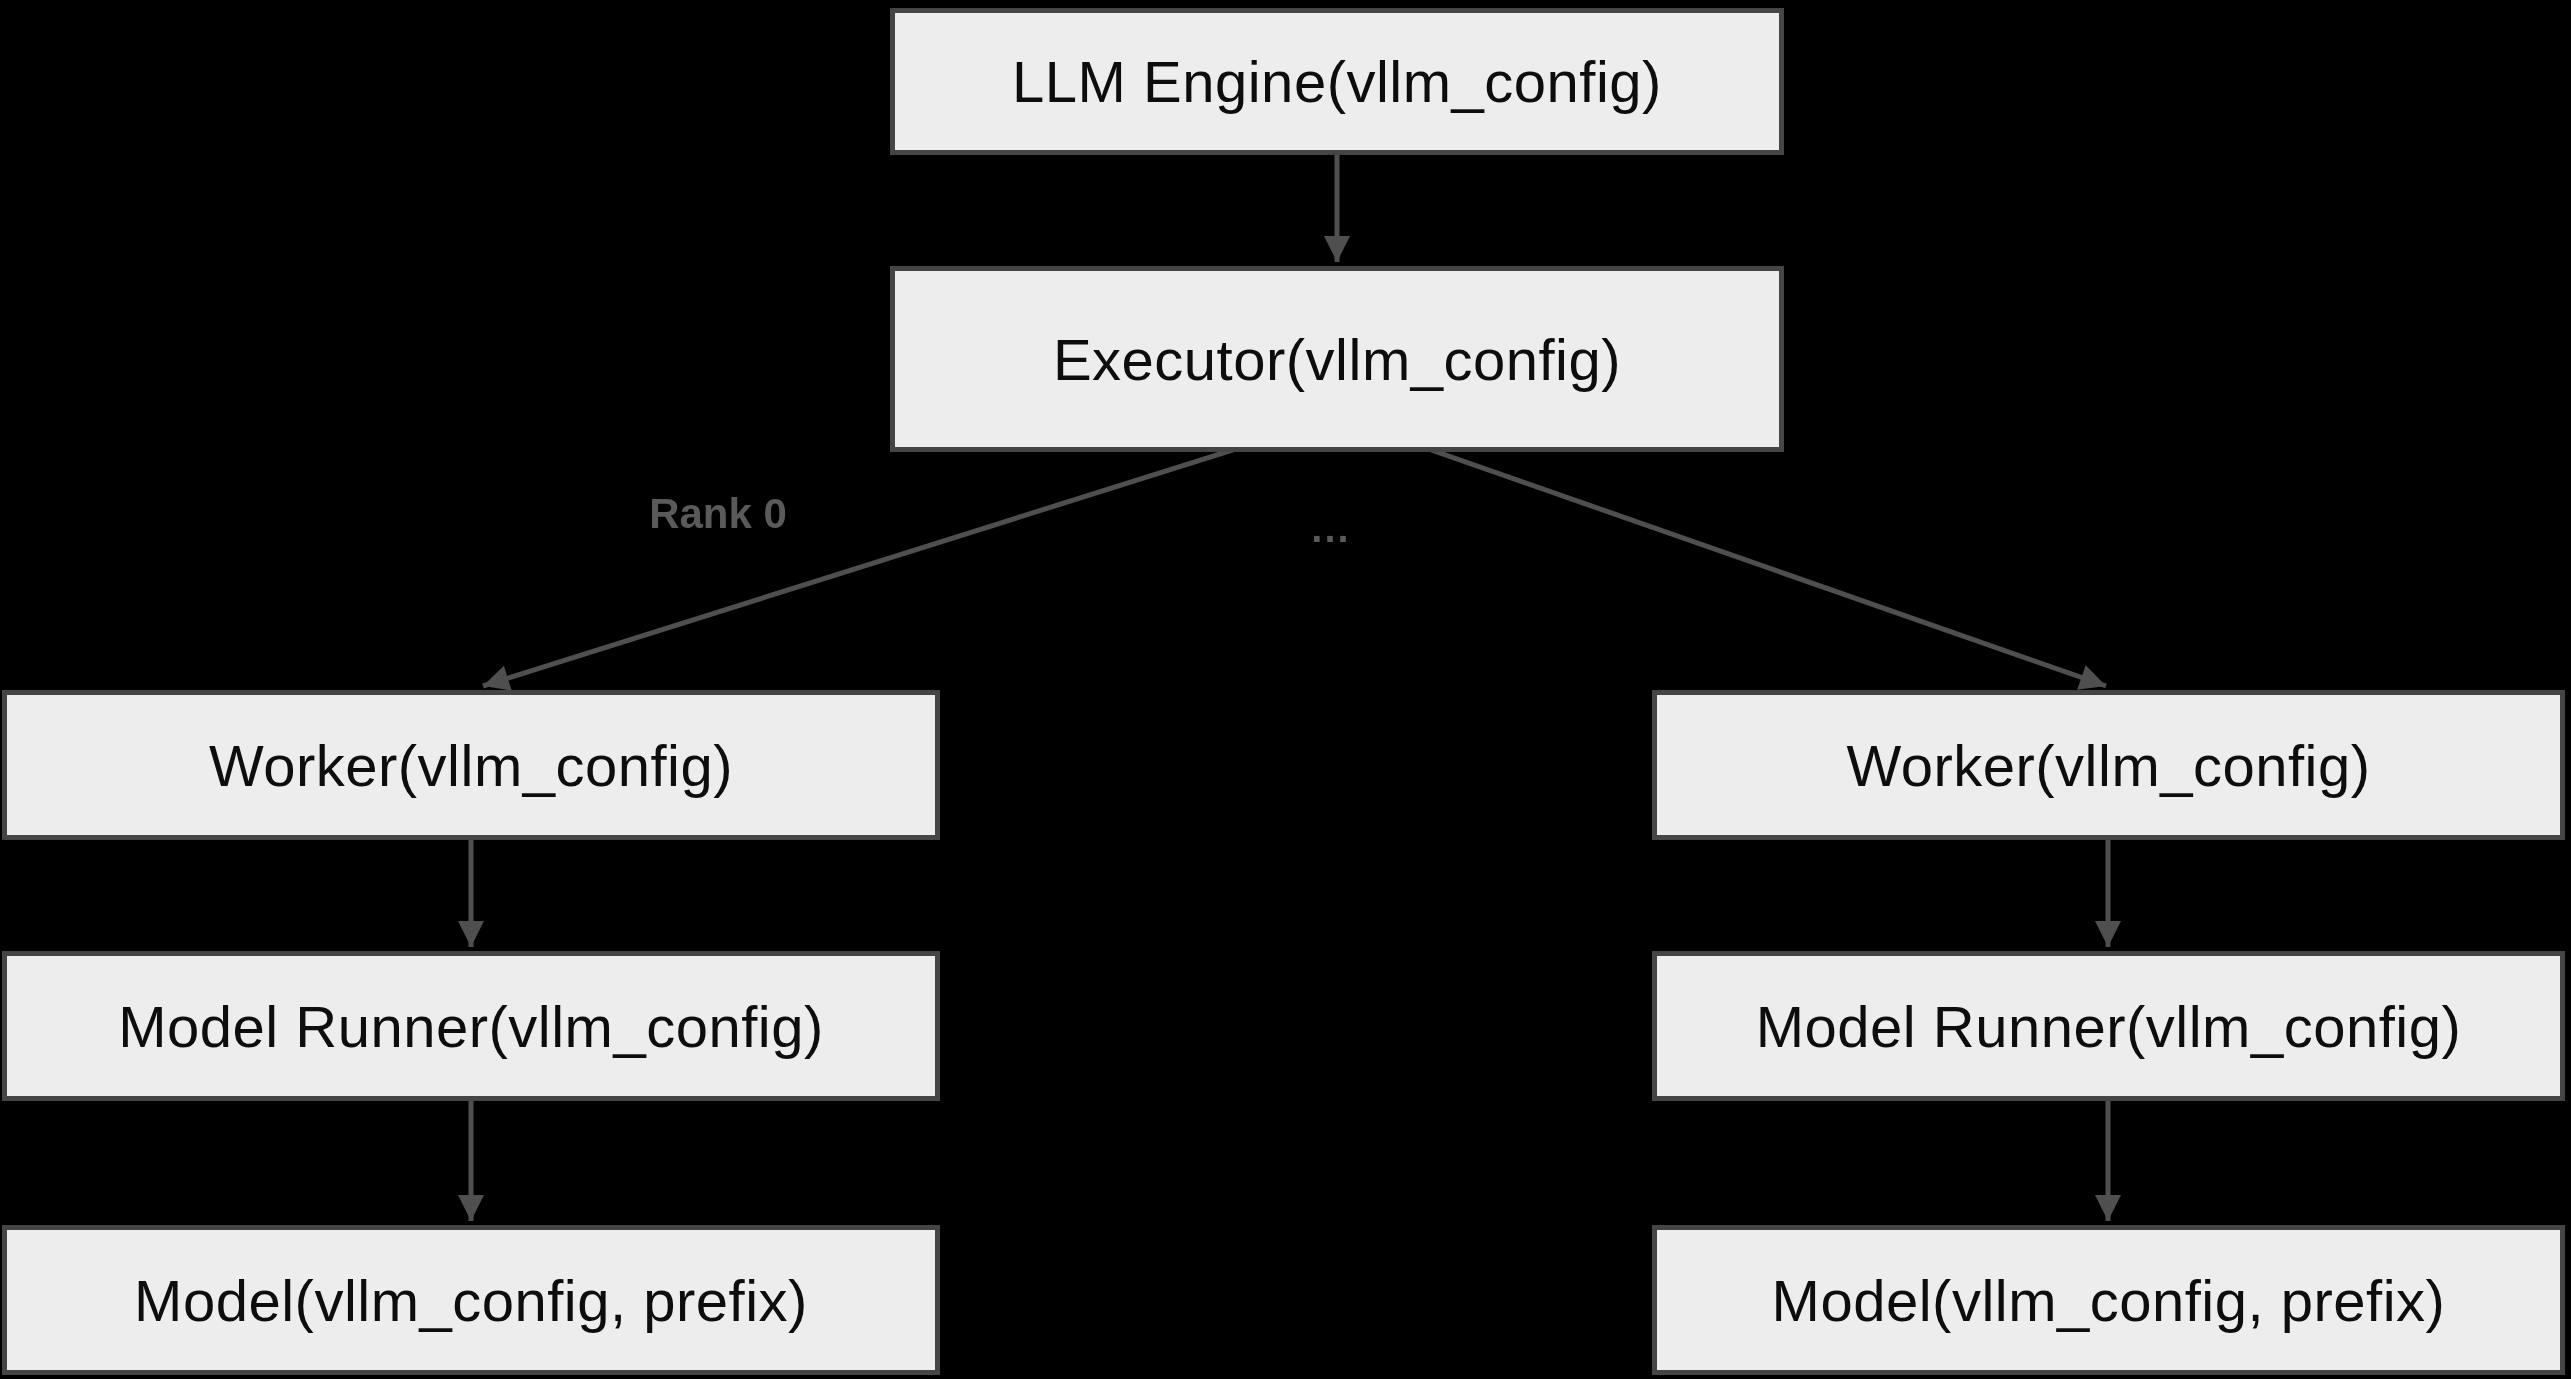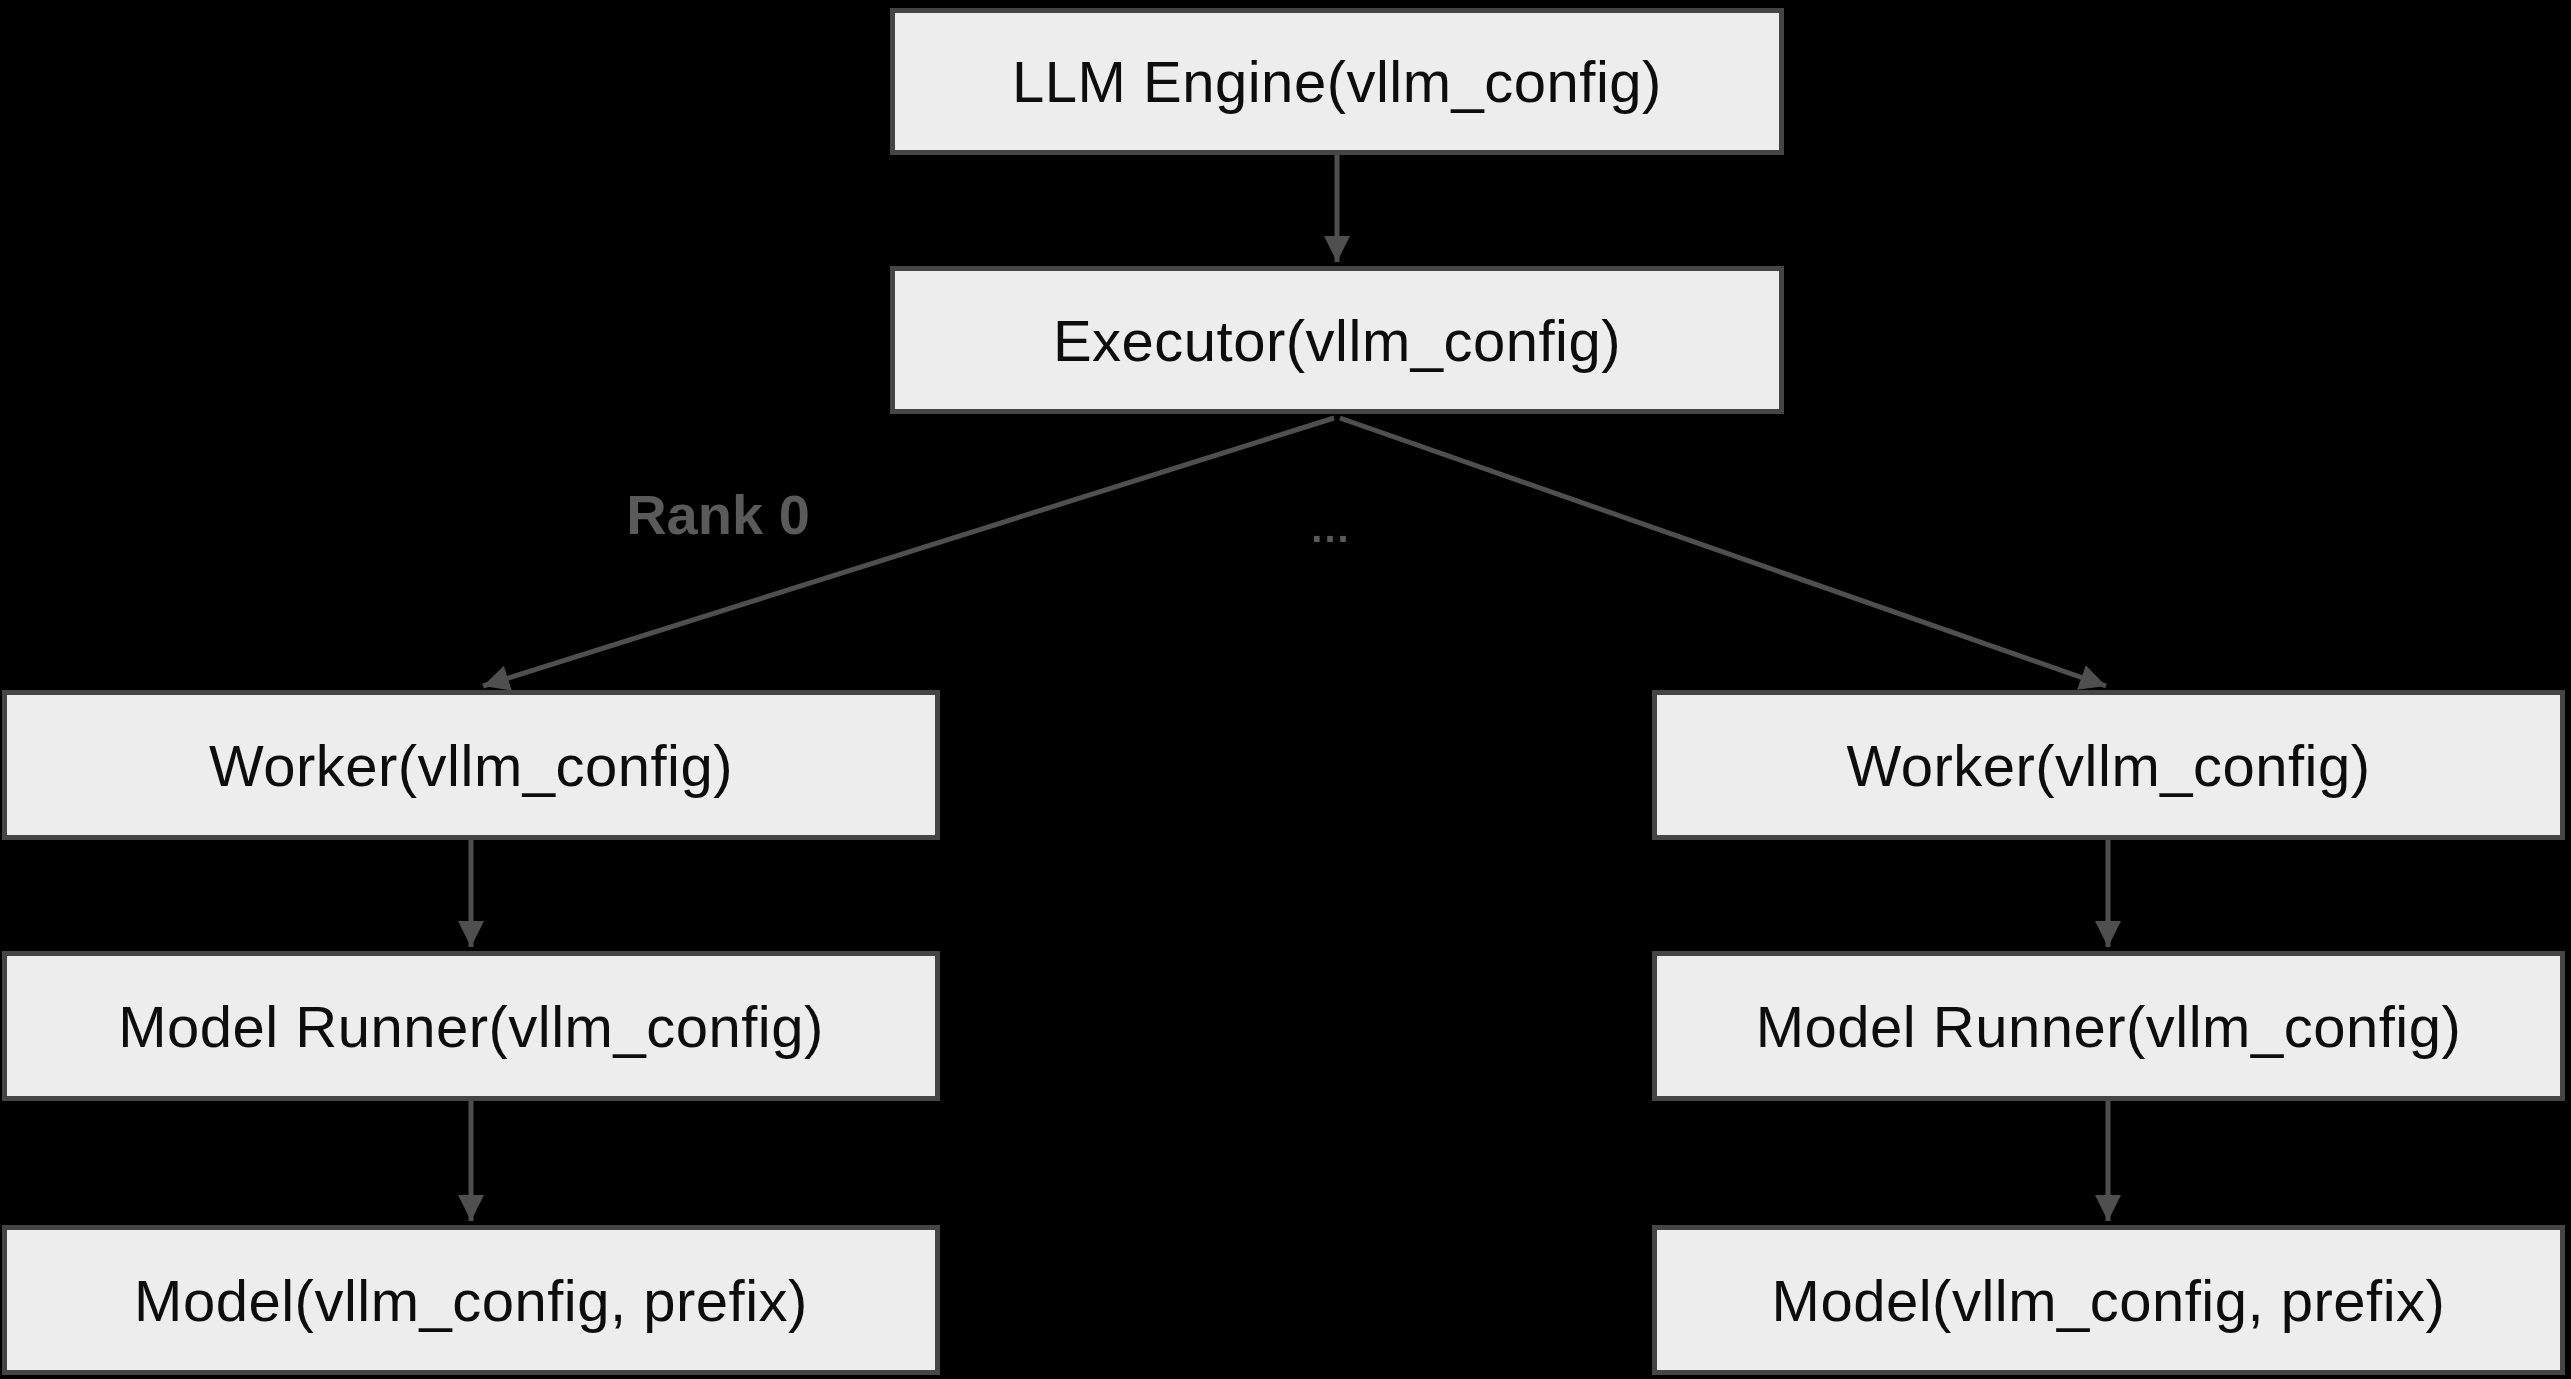--- a/index.html
+++ b/index.html
@@ -39,21 +39,21 @@
     letter-spacing: 0.5px;
     color: var(--node-text, #0d0d0d);
     white-space: nowrap;
   }
 
   .edge-label {
     position: absolute;
     display: flex;
     align-items: center;
     justify-content: center;
-    font-size: 56px;
+    font-size: 42px;
     font-weight: 700;
     color: var(--label, #5a5a5a);
     white-space: nowrap;
   }
   .edge-label.dots { font-size: 40px; letter-spacing: 2px; }
 </style>
 </head>
 <body>
 
 <div class="stage">
@@ -68,21 +68,21 @@
     <line x1="1334" y1="418" x2="483" y2="686" marker-end="url(#ah)"></line>
     <line x1="1340" y1="418" x2="2106" y2="686" marker-end="url(#ah)"></line>
     <line x1="471" y1="840" x2="471" y2="947" marker-end="url(#ah)"></line>
     <line x1="471" y1="1101" x2="471" y2="1221" marker-end="url(#ah)"></line>
     <line x1="2108" y1="840" x2="2108" y2="947" marker-end="url(#ah)"></line>
     <line x1="2108" y1="1101" x2="2108" y2="1221" marker-end="url(#ah)"></line>
   </svg>
 
   <div class="node" style="left:890px; top:8px; width:894px; height:147px;">LLM Engine(vllm_config)</div>
 
-  <div class="node" style="left:890px; top:266px; width:894px; height:148px;">Executor(vllm_config)</div>
+  <div class="node" style="left:890px; top:266px; width:894px; height:186px;">Executor(vllm_config)</div>
 
   <div class="edge-label" style="left:518px; top:481px; width:400px; height:66px;">Rank 0</div>
 
   <div class="edge-label dots" style="left:1231px; top:496px; width:200px; height:64px;">...</div>
 
 
   <div class="node" style="left:2px; top:690px; width:938px; height:150px;">Worker(vllm_config)</div>
 
   <div class="node" style="left:2px; top:951px; width:938px; height:150px;">Model Runner(vllm_config)</div>
 

